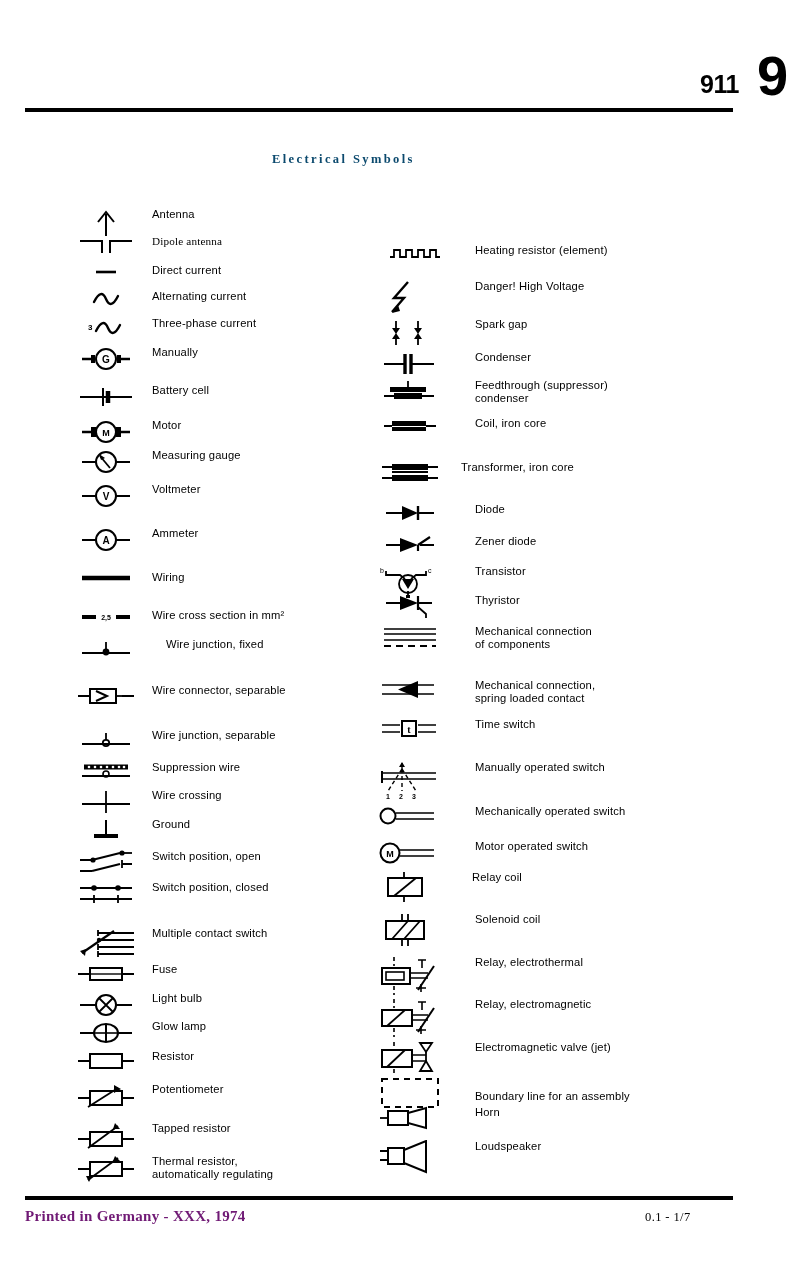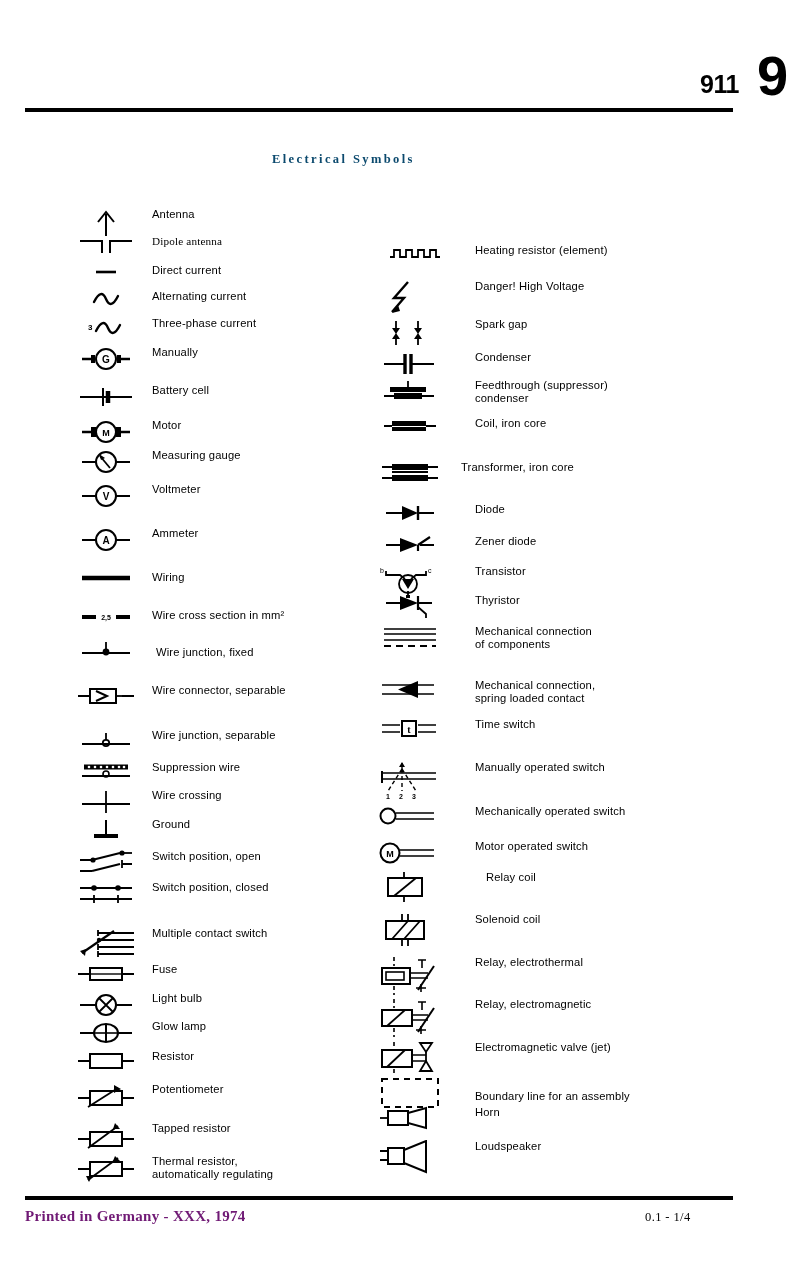--- a/index.html
+++ b/index.html
@@ -195,21 +195,21 @@
         <div class="lbl" style="left: 94px;">Wire cross section in mm²</div>
       </div>
       <div class="row" style="top: 638px;">
         <div class="sym">
           <svg width="96" height="22" viewBox="0 0 96 22">
             <path d="M24 15 L72 15" stroke="#000" fill="none" stroke-width="1.8"></path>
             <path d="M48 15 L48 4" stroke="#000" fill="none" stroke-width="1.8"></path>
             <circle cx="48" cy="14" r="3.4" fill="#000"></circle>
           </svg>
         </div>
-        <div class="lbl" style="left: 98px; margin-top: 8px;">Wire junction, fixed</div>
+        <div class="lbl" style="left: 108px;">Wire junction, fixed</div>
       </div>
       <div class="row" style="top: 684px;">
         <div class="sym">
           <svg width="96" height="24" viewBox="0 0 96 24">
             <path d="M20 12 L32 12 M64 12 L76 12" stroke="#000" fill="none" stroke-width="1.8"></path>
             <rect x="32" y="5" width="26" height="14" stroke="#000" fill="none" stroke-width="2"></rect>
             <path d="M38 7 L49 12 L38 17" stroke="#000" fill="none" stroke-width="2"></path>
             <path d="M58 5 L58 19" stroke="#000" fill="none" stroke-width="1.8"></path>
             <path d="M58 12 L64 12" stroke="#000" fill="none" stroke-width="1.8"></path>
           </svg>
@@ -565,21 +565,21 @@
         <div class="lbl" style="left: 97px;">Motor operated switch</div>
       </div>
       <div class="row" style="top: 871px;">
         <div class="sym" style="left: 0px;">
           <svg width="96" height="32" viewBox="0 0 96 32">
             <path d="M26 1 L26 7 M26 25 L26 31" stroke="#000" fill="none" stroke-width="1.8"></path>
             <rect x="10" y="7" width="34" height="18" stroke="#000" fill="none" stroke-width="2"></rect>
             <path d="M16 25 L38 7" stroke="#000" fill="none" stroke-width="1.8"></path>
           </svg>
         </div>
-        <div class="lbl" style="left: 108px;">Relay coil</div>
+        <div class="lbl" style="left: 94px;">Relay coil</div>
       </div>
       <div class="row" style="top: 913px;">
         <div class="sym" style="left: 0px;">
           <svg width="96" height="34" viewBox="0 0 96 34">
             <path d="M24 1 L24 8 M30 1 L30 8 M24 26 L24 33 M30 26 L30 33" stroke="#000" fill="none" stroke-width="1.8"></path>
             <rect x="8" y="8" width="38" height="18" stroke="#000" fill="none" stroke-width="2"></rect>
             <path d="M14 26 L30 8 M26 26 L42 8" stroke="#000" fill="none" stroke-width="1.8"></path>
           </svg>
         </div>
         <div class="lbl" style="left: 97px;">Solenoid coil</div>
@@ -651,15 +651,15 @@
             <rect x="10" y="8" width="16" height="16" stroke="#000" fill="none" stroke-width="2"></rect>
             <path d="M26 10 L48 1 L48 32 L26 23 Z" stroke="#000" fill="none" stroke-width="2"></path>
           </svg>
         </div>
         <div class="lbl" style="left: 97px;">Loudspeaker</div>
       </div>
     </div>
 
   <div class="ftr-rule"></div>
   <div class="ftr-left">Printed in Germany  -  XXX, 1974</div>
-  <div class="ftr-right">0.1 - 1/4</div>
+  <div class="ftr-right">0.1 - 1/7</div>
 
 </div>
 
 </body></html>

